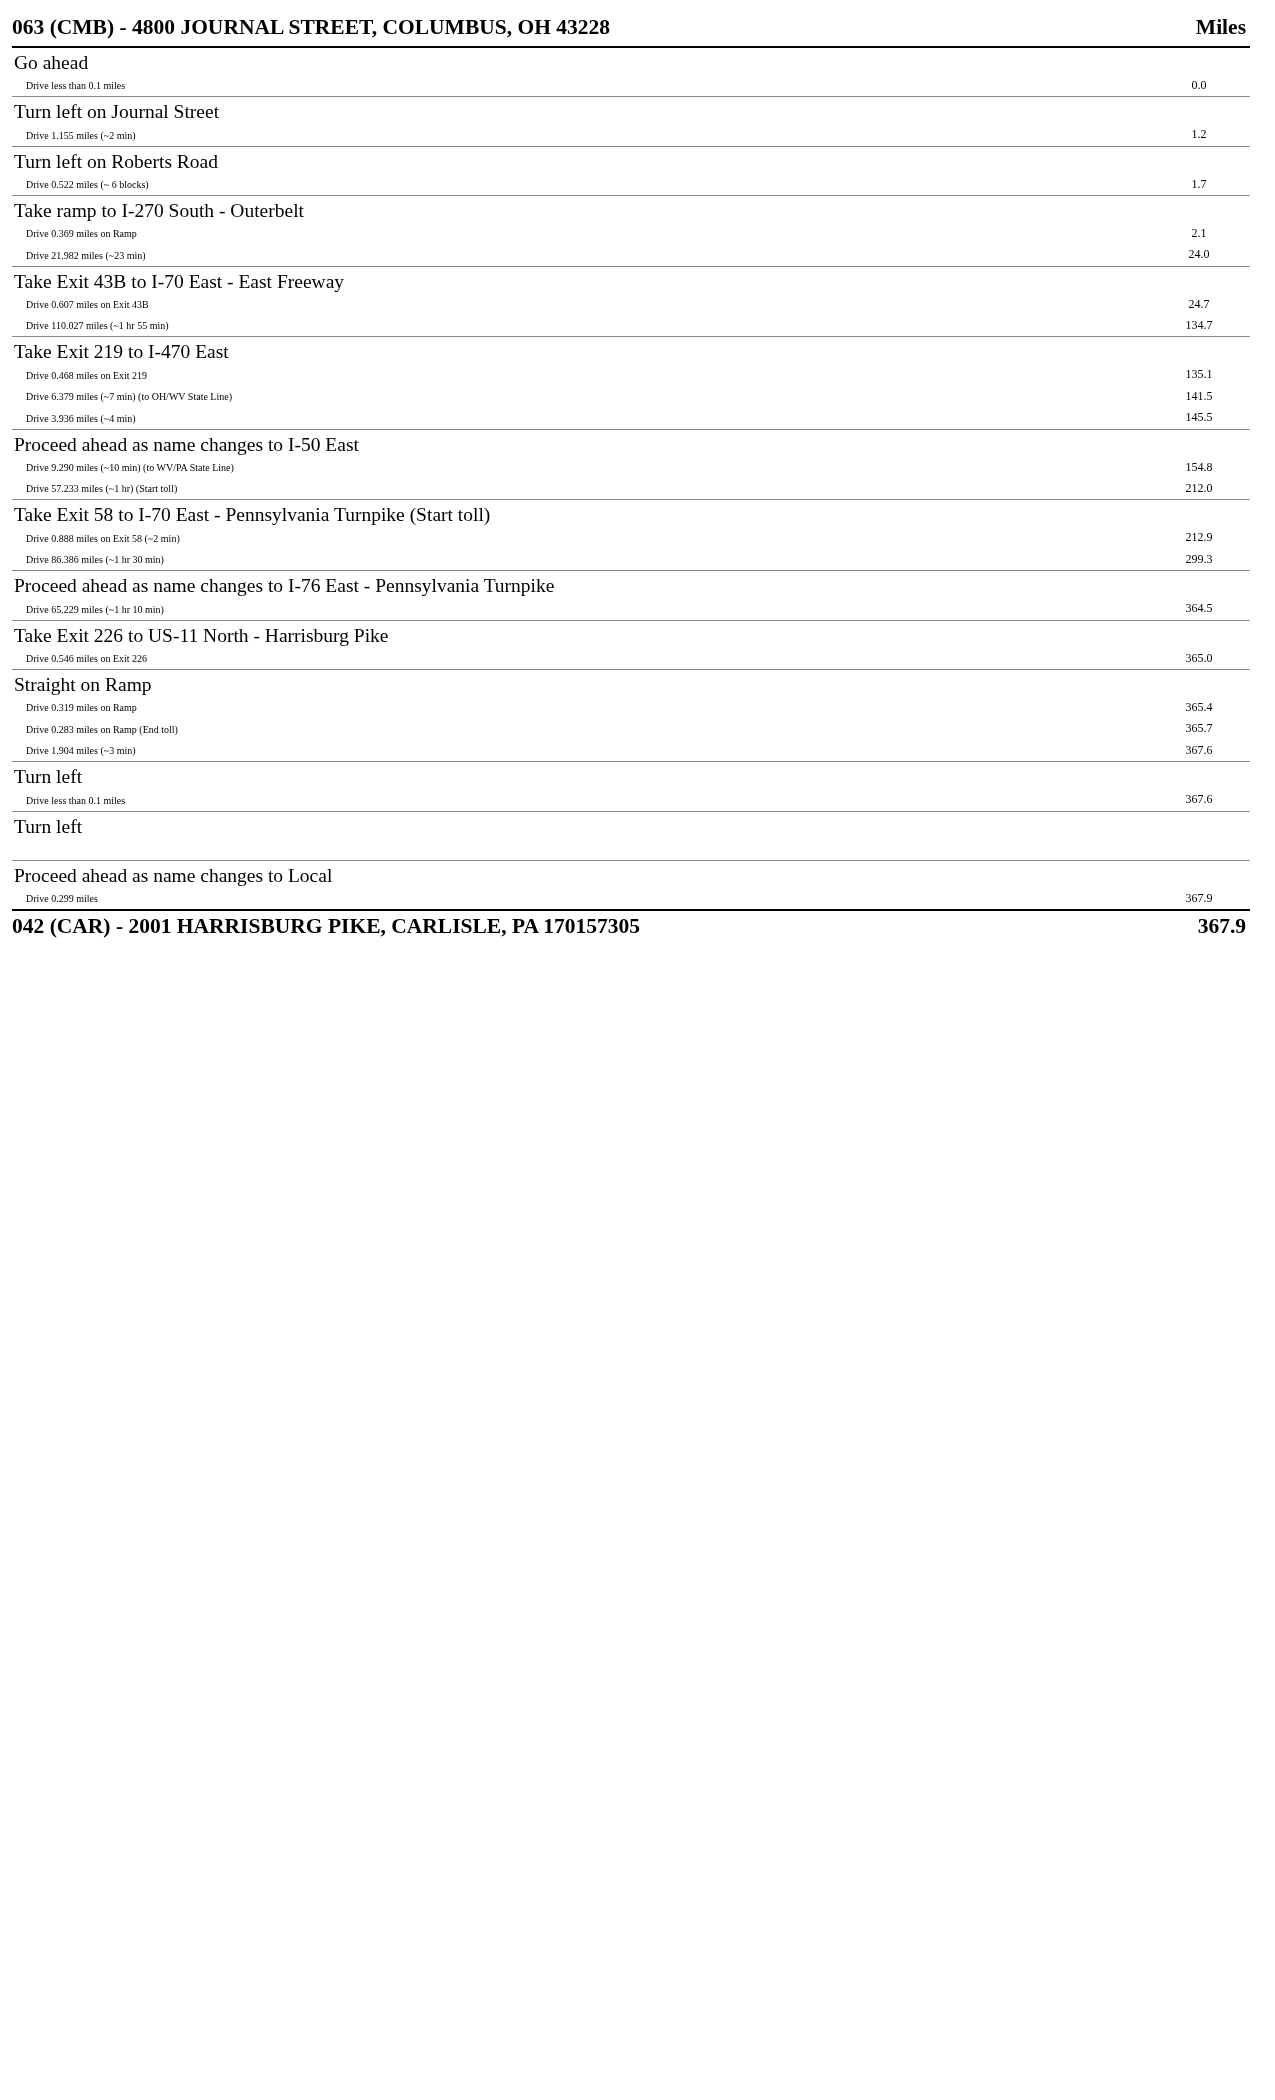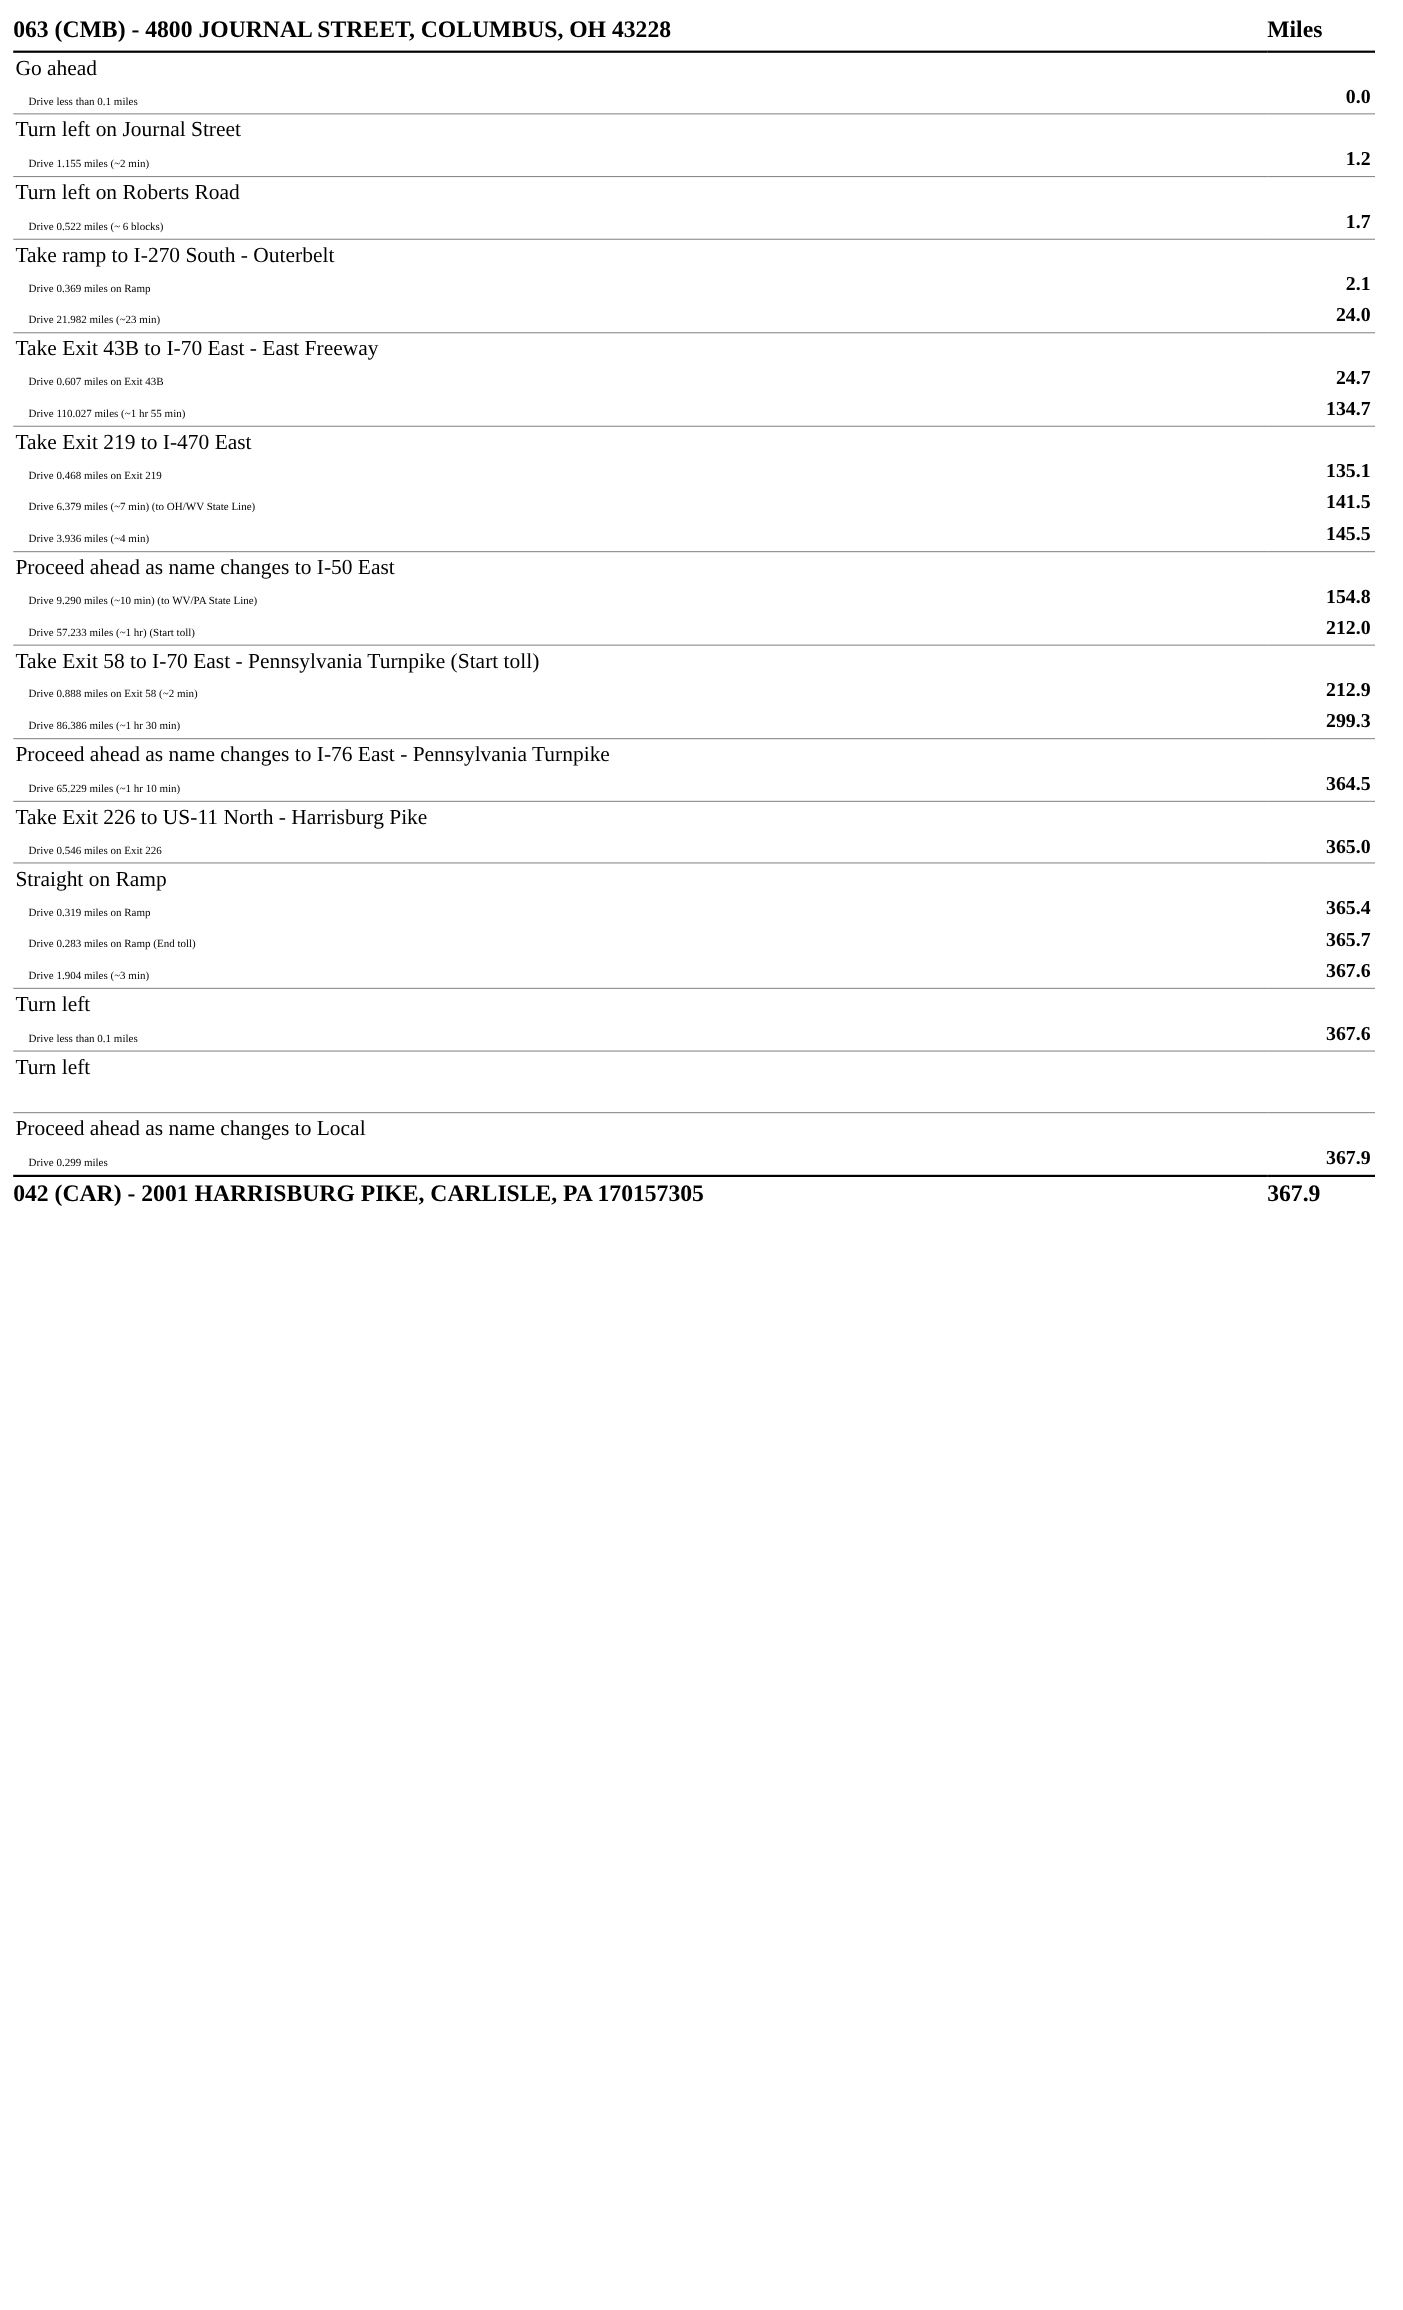--- a/index.html
+++ b/index.html
@@ -31,20 +31,21 @@
   tr.header-row td,
   tr.footer-row td {
     font-weight: bold;
     font-size: 21.5px;
     padding: 3px 0 6px 0;
     vertical-align: bottom;
     line-height: 1.15;
   }
   tr.header-row td.miles-cell,
   tr.footer-row td.miles-cell {
+    text-align: right;
     font-size: 21.5px;
     padding-right: 4px;
   }
   tr.header-row td {
     border-bottom: 2px solid #000;
   }
   tr.footer-row td {
     border-top: 2px solid #000;
     padding-top: 3px;
   }
@@ -66,25 +67,24 @@
   }
 
   
   tr.drive-row td {
     font-size: 10px;
     padding: 3px 0 4px 14px;
     line-height: 1.2;
     vertical-align: bottom;
   }
   tr.drive-row td.miles-cell {
-    text-align: right;
+    text-align: center;
     padding-right: 4px;
     padding-left: 0;
-    font-size: 18px;
-    font-weight: bold;
+    font-size: 12px;
   }
   tr.drive-row.ruled td.miles-cell {
     border-bottom: 1px solid #8a8a8a;
   }
 </style>
 </head>
 <body>
 
 <div class="page">
   <table class="route">

